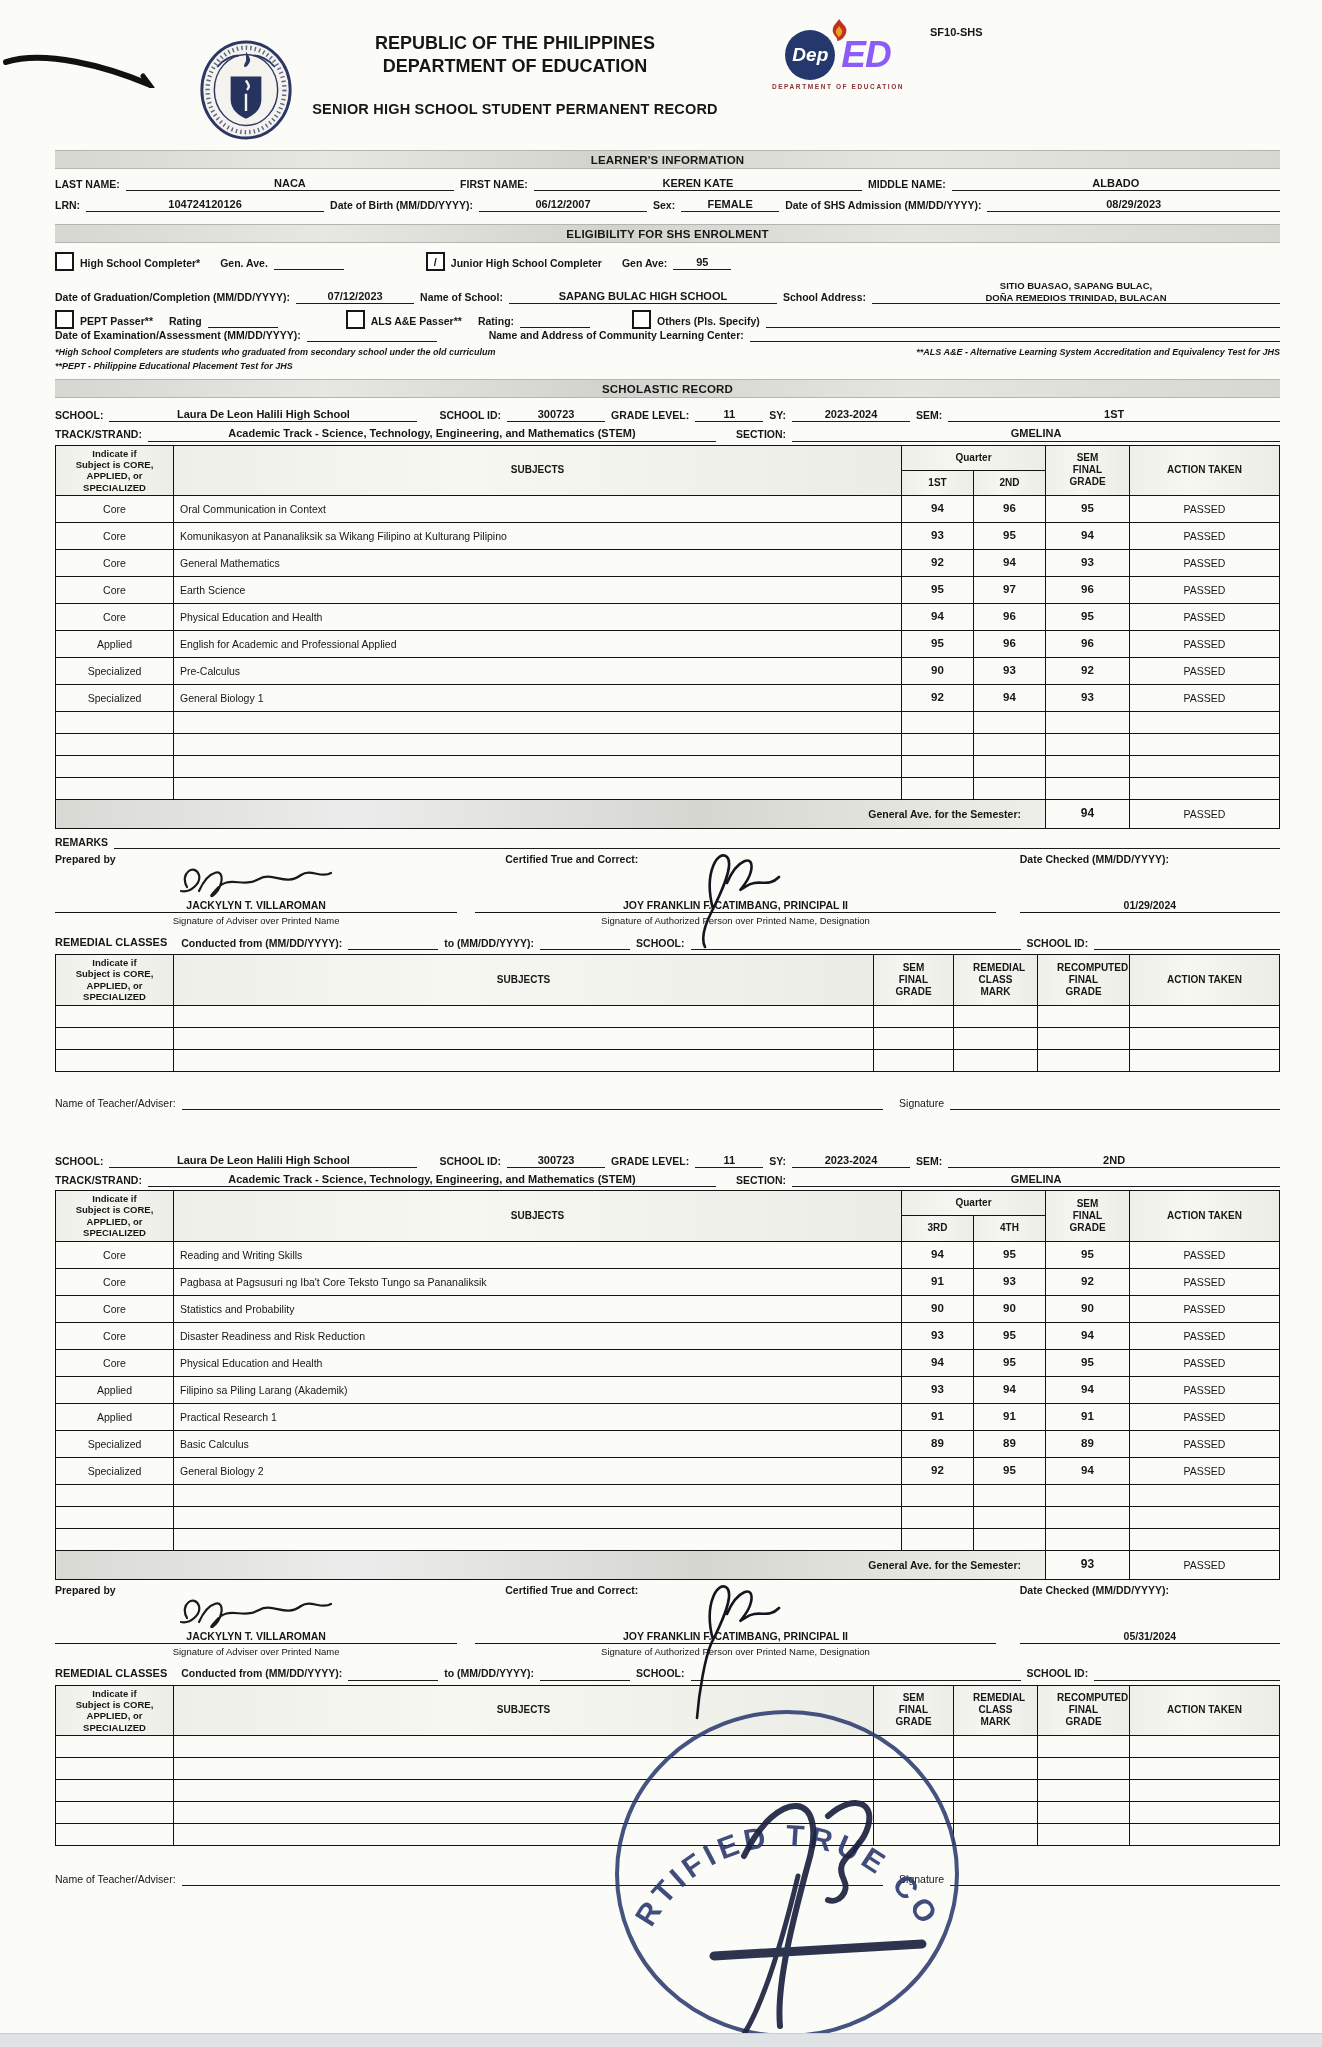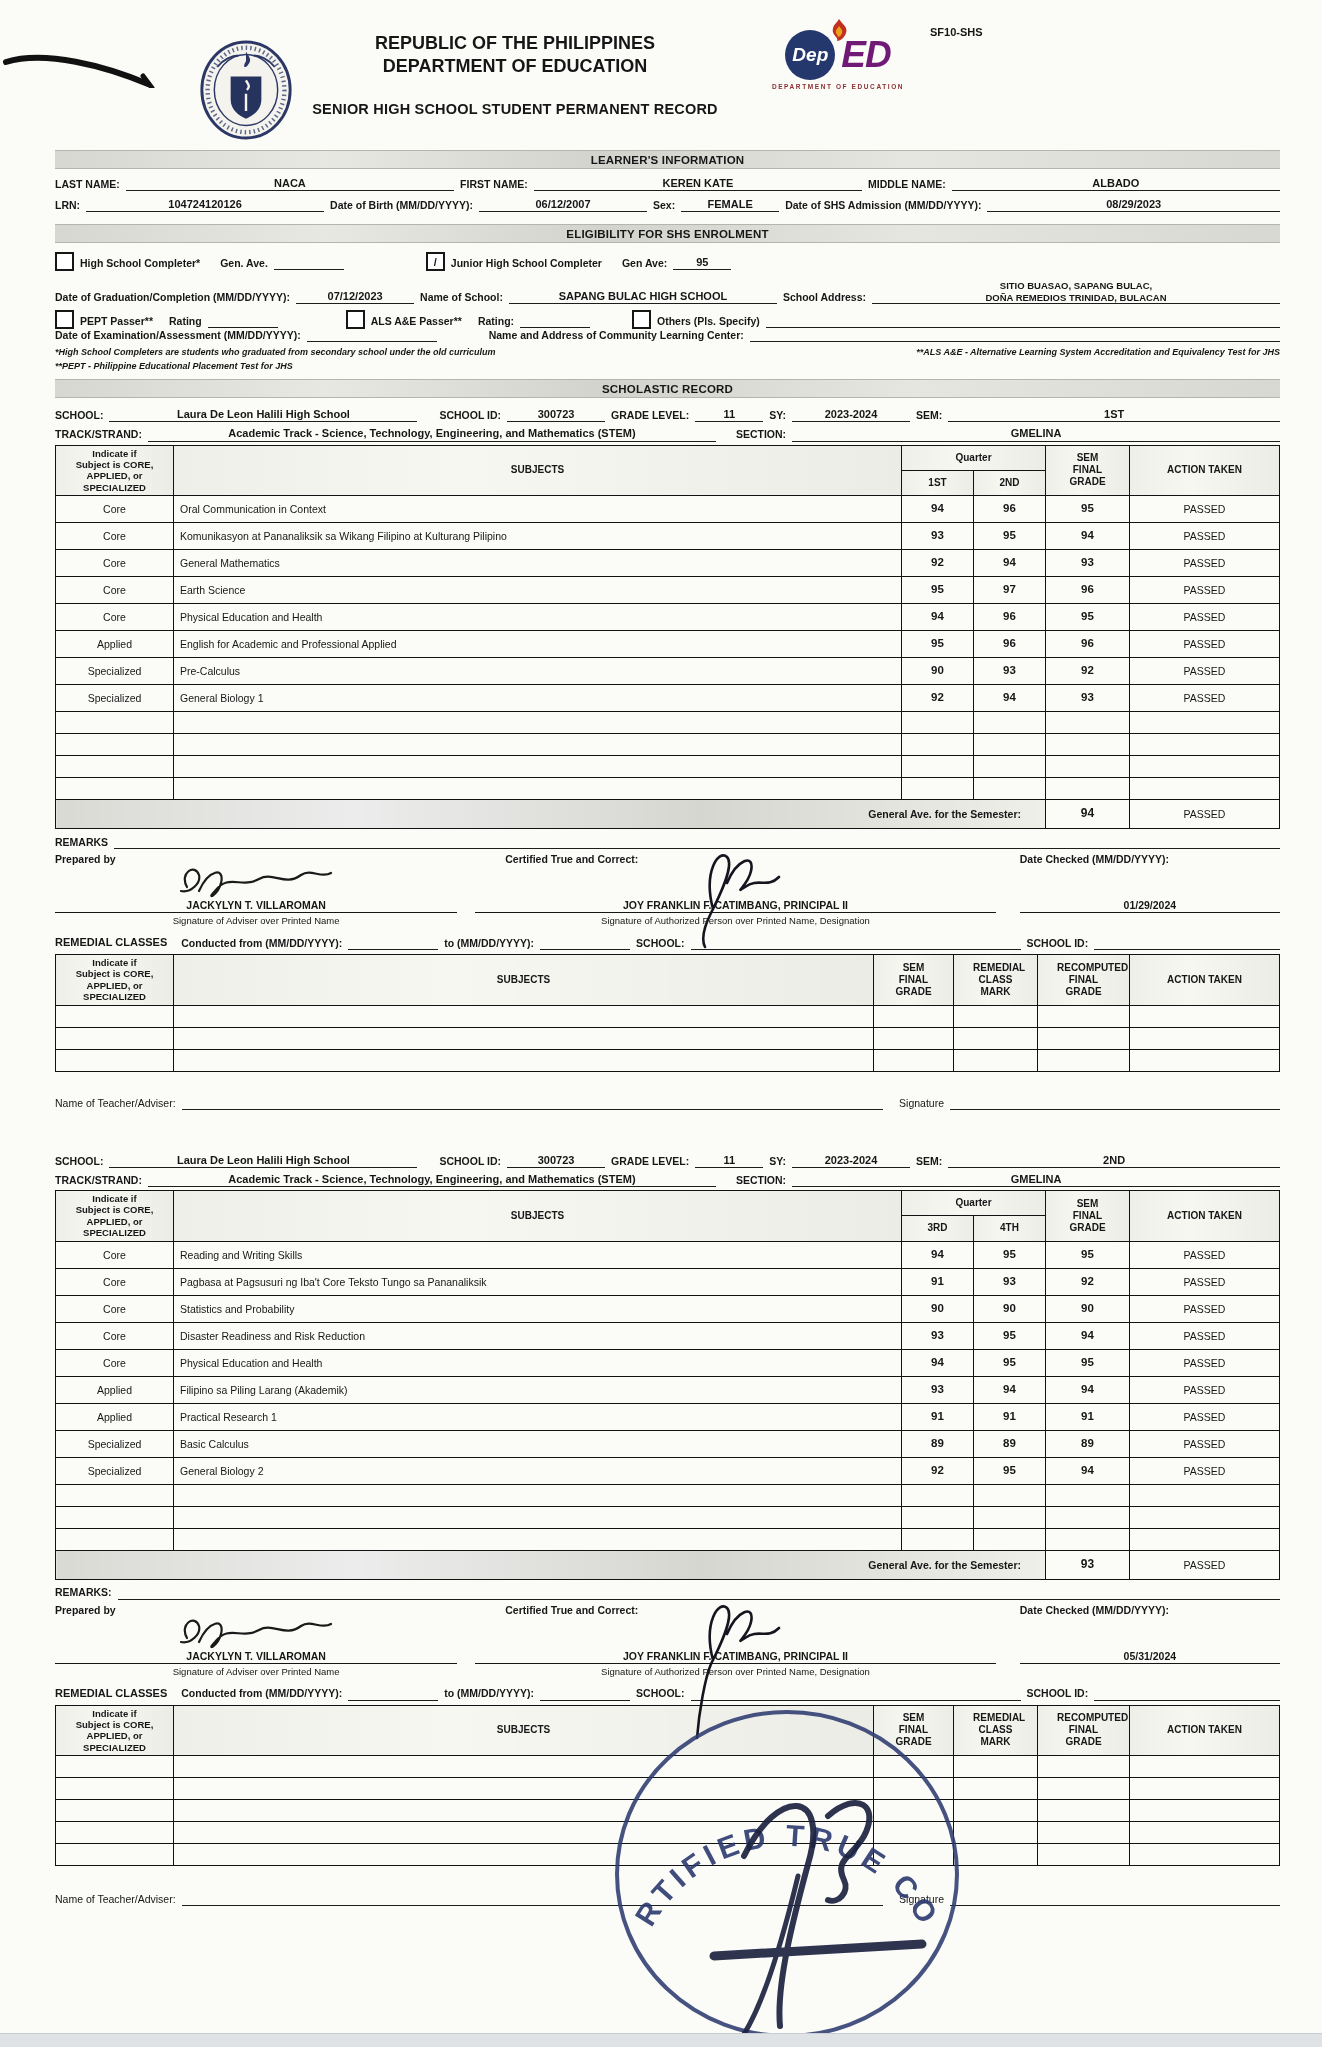--- a/index.html
+++ b/index.html
@@ -24,21 +24,21 @@
   .pen-mark{position:absolute;left:0;top:18px;}
   .seal{position:absolute;left:198px;top:38px;}
   .center-head{position:absolute;left:300px;top:32px;width:430px;text-align:center;}
   .center-head .line1,.center-head .line2{font-size:18px;font-weight:bold;line-height:1.25;}
   .doc-title{font-size:14.5px;font-weight:bold;margin-top:24px;letter-spacing:.2px;}
   .deped{position:absolute;left:762px;top:30px;width:152px;text-align:center;}
   .deped-row{display:flex;align-items:center;justify-content:center;gap:6px;position:relative;}
   .deped-circle{width:50px;height:50px;border-radius:50%;background:#25386e;color:#fff;
                 font-weight:bold;font-size:19px;font-style:italic;display:flex;align-items:center;justify-content:center;}
   .deped-flame{position:absolute;left:66px;top:-12px;}
-  .deped-ed{color:#701a75;font-size:37px;font-weight:800;font-style:italic;line-height:46px;letter-spacing:-1px;}
+  .deped-ed{color:#8b5cf6;font-size:37px;font-weight:800;font-style:italic;line-height:46px;letter-spacing:-1px;}
   .deped-tag{margin-top:3px;font-size:6.5px;font-weight:bold;letter-spacing:1.6px;color:#8c3034;}
   .form-code{position:absolute;left:930px;top:26px;font-size:11px;font-weight:bold;}
 
   
   .banner{height:17px;display:flex;align-items:center;justify-content:center;
           font-size:11.5px;font-weight:bold;letter-spacing:.2px;
           background:linear-gradient(90deg,#d7d7d2 0%,#e8e8e3 22%,#d3d3ce 45%,#e6e6e1 70%,#d8d8d3 100%);
           border-top:1px solid #b5b5af;border-bottom:1px solid #b5b5af;}
 
   
@@ -612,24 +612,20 @@
       </tbody>
       <tbody>
         <tr class="genave">
           <td colspan="4" class="genave-label">General Ave. for the Semester:</td>
           <td class="c g">93</td>
           <td class="c">PASSED</td>
         </tr>
       </tbody>
     </table>
 
-    <div class="r" style="margin-top:6px">
-      <span class="lbl">REMARKS:</span>
-      <span class="blank grow"></span>
-    </div>
 
     <div class="sig-grid">
       <div class="sig-col1">
         <div class="sig-head">Prepared by</div>
         <div class="sig-space">
           <svg class="sig-svg" style="left:110px;top:-4px" width="170" height="44" viewBox="0 0 170 44">
             <path d="M22,26 C14,12 30,2 34,14 C36,22 26,32 16,30 M34,30 C44,8 60,6 56,22 C53,34 40,40 50,30 C64,12 76,28 94,18 C108,10 120,26 136,14 C146,7 156,18 166,12" fill="none" stroke="#1a1a1a" stroke-width="2.2" stroke-linecap="round"></path>
           </svg>
         </div>
         <div class="sig-name">JACKYLYN T. VILLAROMAN</div>

